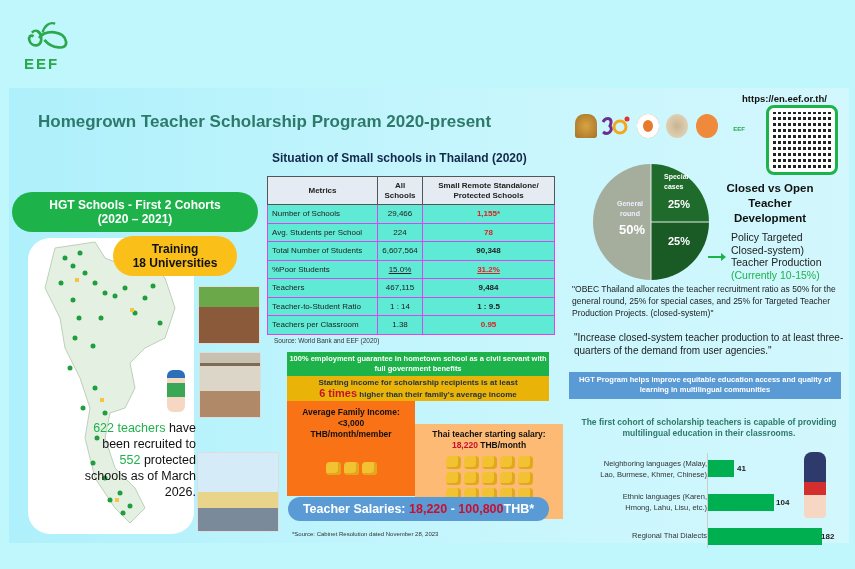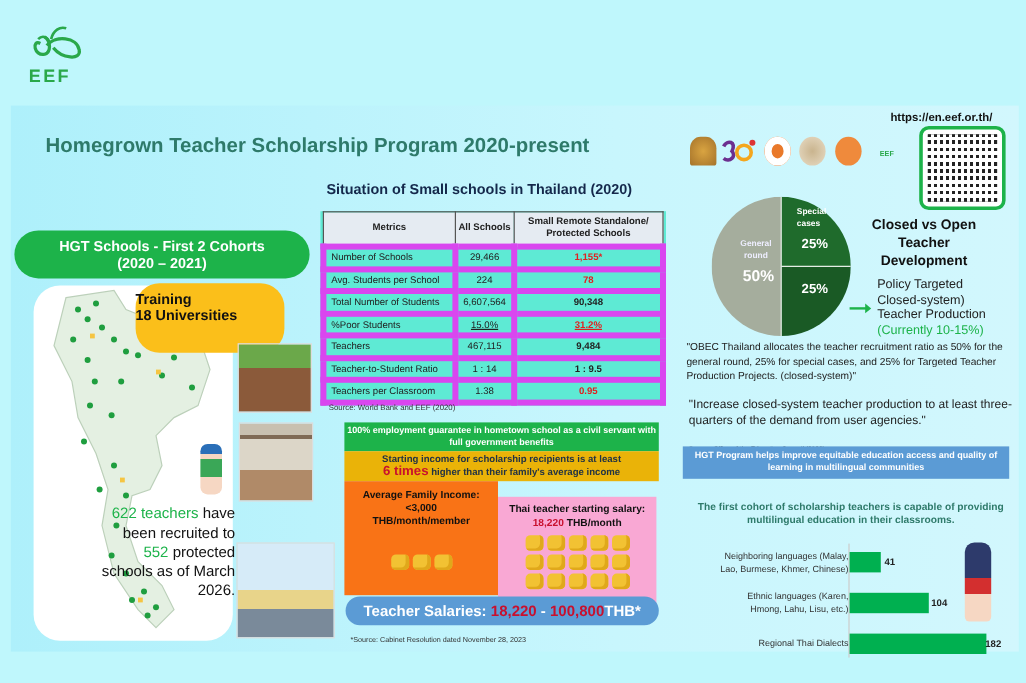--- a/index.html
+++ b/index.html
@@ -6,38 +6,38 @@
 html,body{width:855px;height:569px;overflow:hidden}
 body{background:#bff7fc;font-family:"Liberation Sans",sans-serif;position:relative;color:#222}
 .abs{position:absolute}
 .panel{position:absolute;left:9px;top:88px;width:840px;height:455px;background:linear-gradient(90deg,#aef0fb 0%,#c8f6fd 60%,#d2f7fd 100%)}
 .logo{left:22px;top:22px;width:52px;height:52px}
 .logo-text{left:24px;top:55px;font-weight:bold;color:#2aa84a;font-size:15px;letter-spacing:2px}
 .title{left:38px;top:112px;font-size:17px;font-weight:bold;color:#2e7a6a}
 .sub-title{left:272px;top:151px;font-size:12px;font-weight:bold;color:#14284b}
 table.metrics{position:absolute;left:267px;top:176px;width:288px;border-collapse:collapse;background:#5eead4;font-size:8px}
 table.metrics th{background:#e5ebf2;font-weight:bold;padding:3px 2px;border:1px solid #555;text-align:center;height:28px;line-height:10px}
-table.metrics td{border:5px solid #d946ef;padding:0 4px;height:18.5px;text-align:center}
+table.metrics td{border:1px solid #d946ef;padding:0 4px;height:18.5px;text-align:center}
 table.metrics td:first-child{text-align:left}
 .red{color:#e02020;font-weight:bold}
 .bold{font-weight:bold}
 .ul{text-decoration:underline}
 .src1{left:274px;top:337px;font-size:6.5px;color:#333}
 .hgt-pill{left:12px;top:192px;width:246px;height:40px;background:#1db34a;border-radius:20px;color:#fff;font-weight:bold;font-size:12px;text-align:center;line-height:14px;padding-top:6px}
 .map-card{left:28px;top:238px;width:166px;height:296px;background:#fff;border-radius:22px}
 .map{left:35px;top:238px;width:150px;height:290px}
-.train-pill{left:113px;top:236px;width:124px;height:58px;background:#fbbf1a;border-radius:20px;text-align:left;font-weight:bold;font-size:12px;line-height:14px;padding-top:6px;color:#111}
+.train-pill{left:113px;top:236px;width:124px;height:40px;background:#fbbf1a;border-radius:20px;text-align:center;font-weight:bold;font-size:12px;line-height:14px;padding-top:6px;color:#111}
 .recruit{left:78px;top:420px;width:118px;text-align:right;font-size:12.5px;font-weight:normal;line-height:16px;color:#111}
 .green{color:#1db34a}
 .photo{position:absolute;border:1px solid #ddd}
 .green-bar{left:287px;top:352px;width:262px;height:24px;background:#1db34a;color:#fff;font-size:7.5px;font-weight:bold;text-align:center;line-height:10px;padding-top:2px}
 .income-box{left:287px;top:376px;width:262px;height:25px;background:#eab308;text-align:center;font-size:8px;font-weight:bold;color:#234;line-height:11px;padding-top:1px}
 .income-box .big{font-size:11px}
 .fam{left:287px;top:401px;width:128px;height:95px;background:#f97316;text-align:center;font-size:8.5px;font-weight:bold;line-height:11px;padding-top:6px;color:#111}
-.thai{left:415px;top:414px;width:132px;height:95px;background:#f9a8d4;text-align:center;font-size:8.5px;font-weight:bold;line-height:11px;padding-top:5px;color:#111}
+.thai{left:415px;top:424px;width:148px;height:95px;background:#fdba74;text-align:center;font-size:8.5px;font-weight:bold;line-height:11px;padding-top:5px;color:#111}
 .coins{display:flex;flex-wrap:wrap;justify-content:center;gap:3px;margin-top:6px}
 .coin{width:15px;height:13px;background:#f2c233;border-radius:4px;box-shadow:inset -3px -2px 0 #e0a81b}
 .salary-pill{left:288px;top:497px;width:261px;height:24px;background:#5b9bd5;border-radius:12px;color:#fff;font-size:12.5px;font-weight:bold;text-align:center;line-height:24px}
 .salary-pill .r{color:#c8102e}
 .src2{left:292px;top:531px;font-size:6px;color:#333}
 .url{left:742px;top:93px;font-size:9.5px;font-weight:bold;color:#111}
 .qr{left:766px;top:105px;width:72px;height:70px;border:3px solid #1db34a;border-radius:8px;background:#fff;padding:4px}
 .qrgrid{width:100%;height:100%;background:repeating-linear-gradient(90deg,#222 0 3px,#fff 3px 5px),repeating-linear-gradient(0deg,#222 0 3px,#fff 3px 6px);background-blend-mode:lighten}
 .partner{position:absolute;top:114px;width:22px;height:24px;border-radius:50%}
 .pie{left:593px;top:164px;width:116px;height:116px}

